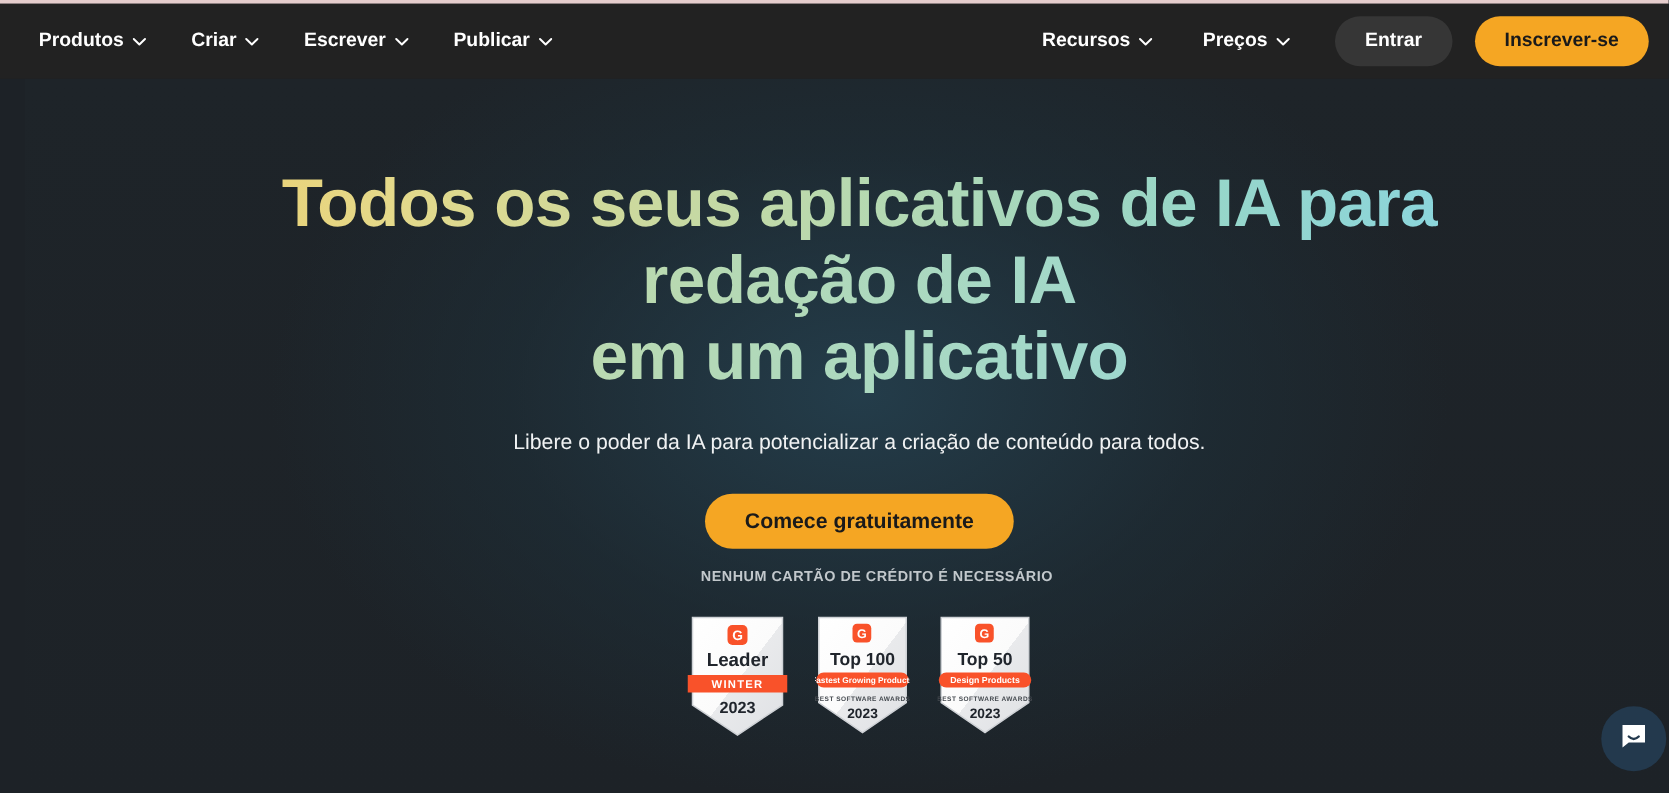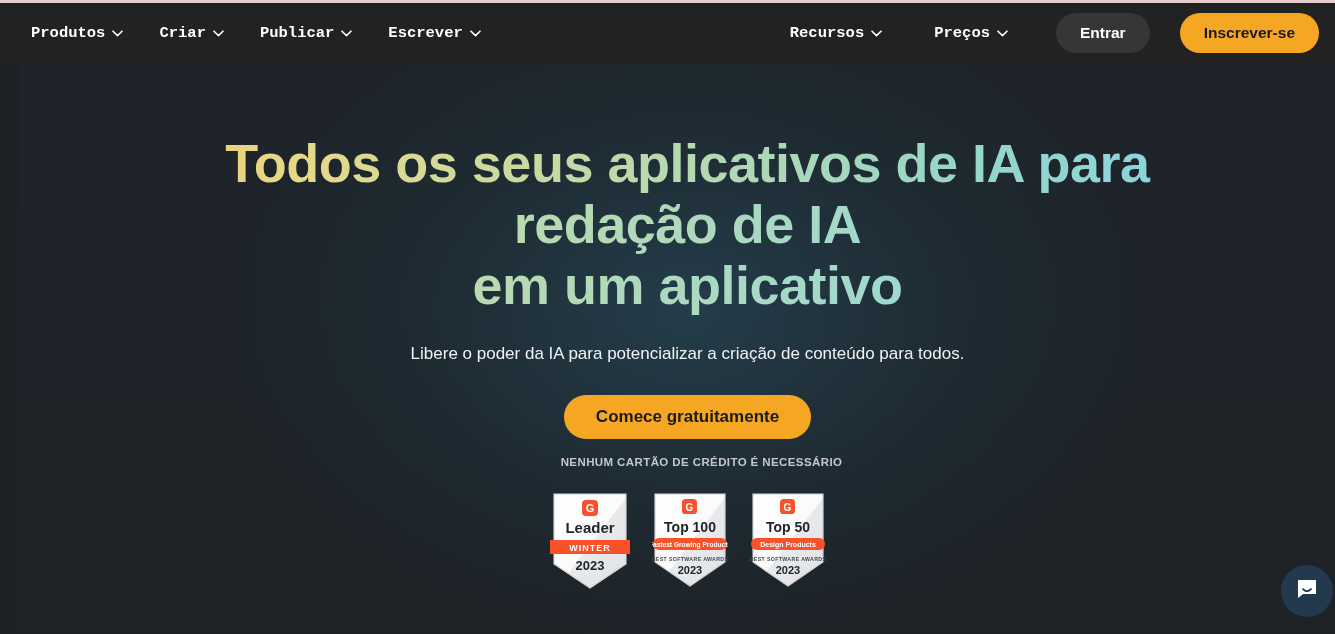--- a/index.html
+++ b/index.html
@@ -50,31 +50,30 @@
 
   .nav-left { display:flex; align-items:center; gap:0; }
   .nav-item {
     display:flex; align-items:center; gap:7px;
     color:#ffffff;
     font-size:15.5px;
     font-weight:bold;
     padding:8px 18px;
     cursor:pointer;
     white-space:nowrap;
-    font-family:Liberation Mono, monospace;
   }
   .chev {
     width:11px; height:7px;
     display:inline-block;
     flex:0 0 auto;
   }
 
   .nav-spacer { flex:1 1 auto; }
 
-  .nav-right { display:flex; align-items:center; gap:16px; }
+  .nav-right { display:flex; align-items:center; gap:4px; }
 
   .btn-signin {
     background:#363636;
     color:#ffffff;
     font-size:15.5px;
     font-weight:bold;
     border:none;
     border-radius:22px;
     padding:11px 24px;
     margin-left:14px;
@@ -215,30 +214,30 @@
       <div class="nav-item">
         <span>Criar</span>
         <span>
           <svg class="chev" viewBox="0 0 11 7">
               <path d="M1 1.2 L5.5 5.6 L10 1.2" fill="none" stroke="#ffffff" stroke-width="1.6" stroke-linecap="round" stroke-linejoin="round"></path>
             </svg>
         </span>
       </div>
 
       <div class="nav-item">
+        <span>Escrever</span>
+        <span>
+          <svg class="chev" viewBox="0 0 11 7">
+              <path d="M1 1.2 L5.5 5.6 L10 1.2" fill="none" stroke="#ffffff" stroke-width="1.6" stroke-linecap="round" stroke-linejoin="round"></path>
+            </svg>
+        </span>
+      </div>
+
+      <div class="nav-item">
         <span>Publicar</span>
-        <span>
-          <svg class="chev" viewBox="0 0 11 7">
-              <path d="M1 1.2 L5.5 5.6 L10 1.2" fill="none" stroke="#ffffff" stroke-width="1.6" stroke-linecap="round" stroke-linejoin="round"></path>
-            </svg>
-        </span>
-      </div>
-
-      <div class="nav-item">
-        <span>Escrever</span>
         <span>
           <svg class="chev" viewBox="0 0 11 7">
               <path d="M1 1.2 L5.5 5.6 L10 1.2" fill="none" stroke="#ffffff" stroke-width="1.6" stroke-linecap="round" stroke-linejoin="round"></path>
             </svg>
         </span>
       </div>
 
     </div>
 
     <div class="nav-spacer"></div>

